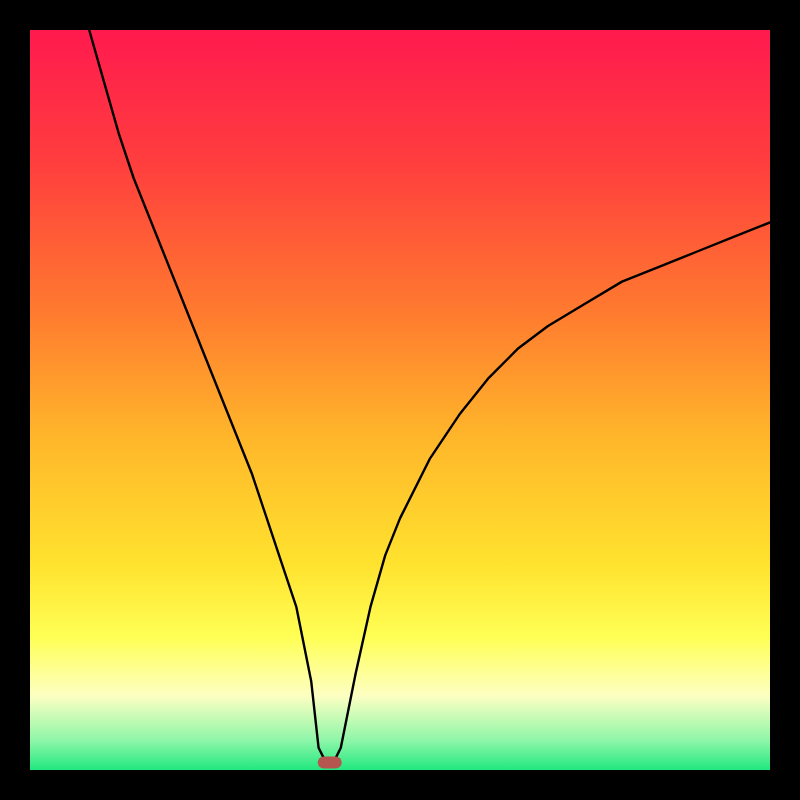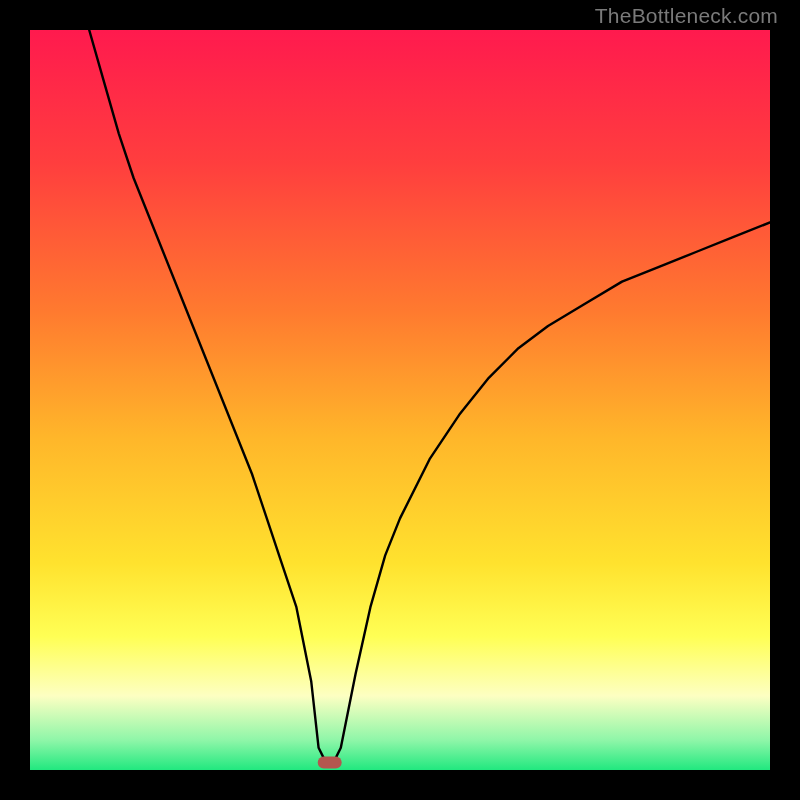--- a/index.html
+++ b/index.html
@@ -59,14 +59,13 @@
         </linearGradient>
     </defs>
 
     <rect x="0" y="0" width="740" height="740" fill="url(#bg-grad)"></rect>
 
     <path id="curve-path" fill="none" stroke-width="2.4" stroke-linejoin="round" stroke-linecap="round" d="M59.2 0.0 L74.0 51.8 L88.8 103.6 L103.6 148.0 L118.4 185.0 L133.2 222.0 L148.0 259.0 L162.8 296.0 L177.6 333.0 L192.4 370.0 L207.2 407.0 L222.0 444.0 L236.8 488.4 L251.6 532.8 L266.4 577.2 L281.2 651.2 L288.6 717.8 L296.0 732.6 L303.4 732.6 L310.8 717.8 L325.6 643.8 L340.4 577.2 L355.2 525.4 L370.0 488.4 L399.6 429.2 L429.2 384.8 L458.8 347.8 L488.4 318.2 L518.0 296.0 L555.0 273.8 L592.0 251.6 L629.0 236.8 L666.0 222.0 L703.0 207.2 L740.0 192.4" stroke="#000000"></path>
 
     <rect id="marker-pill" rx="6" ry="6" height="12" width="24" x="287.7" y="726.6" fill="#b4564f"></rect>
   </svg>
 
-  <div class="watermark">TheBottleneck.com</div>
 </div>
 
 </body></html>

